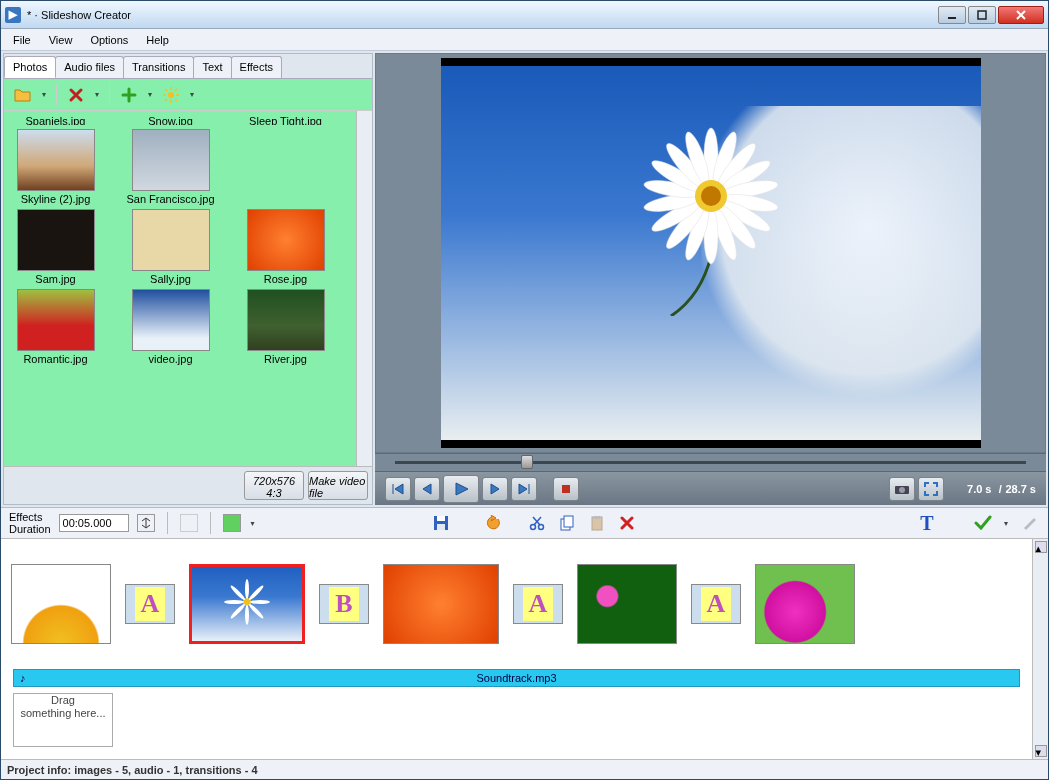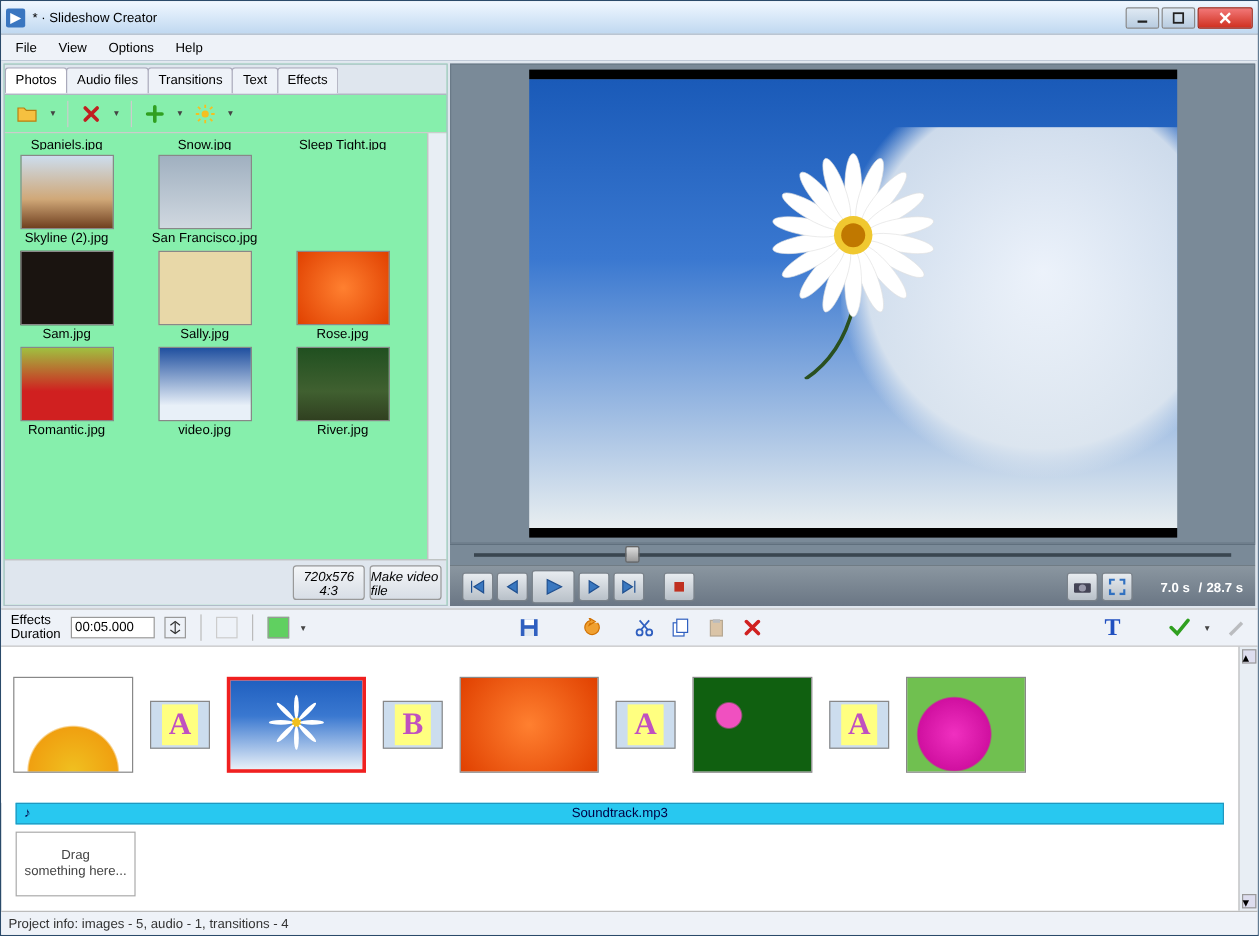--- a/index.html
+++ b/index.html
@@ -65,23 +65,23 @@
 .timeline { height:130px; background:#fff; display:flex; align-items:center; padding:4px 10px; gap:14px; overflow-x:auto;}
 .clip { border:1px solid #888; background:#def; display:flex; align-items:center; justify-content:center;}
 .clip.sel { border:3px solid #f02020; }
 .trans { width:50px; height:40px; border:1px solid #888; background:#cde; display:flex; align-items:center; justify-content:center; position:relative;}
 .trans .letter { background:#ffff80; color:#c050c0; font-weight:bold; font-size:26px; padding:2px 6px; font-family:serif;}
 
 .audiotrack { height:18px; background:#28c8f0; border:1px solid #2098c0; margin:0 12px; display:flex; align-items:center; justify-content:center; color:#004; position:relative;}
 .audiotrack .note { position:absolute; left:6px;}
 
 .dropzone { height:62px; margin:6px 12px 4px; }
-.dropbox { width:100px; height:54px; border:1px solid #aaa; display:flex; align-items:center; justify-content:center; text-align:center; line-height:1.2; color:#444;}
-
-.statusbar { height:20px; background:#eef2f8; border-top:1px solid #bbb; display:flex; align-items:center; padding:0 6px; color:#333;}
+.dropbox { width:100px; height:54px; border:1px solid #aaa; display:flex; align-items:flex-start; justify-content:center; text-align:center; line-height:1.2; color:#444;}
+
+.statusbar { height:20px; background:#eef2f8; border-top:1px solid #bbb; display:flex; align-items:center; padding:0 6px; color:#333;font-weight:bold;}
 
 svg { display:block; }
 .sbar-v { width:16px; background:#e8eef4; border-left:1px solid #bbb;}
 </style>
 </head>
 <body>
 
 <div class="window">
   <div class="titlebar">
     <div class="icon">▶</div>

